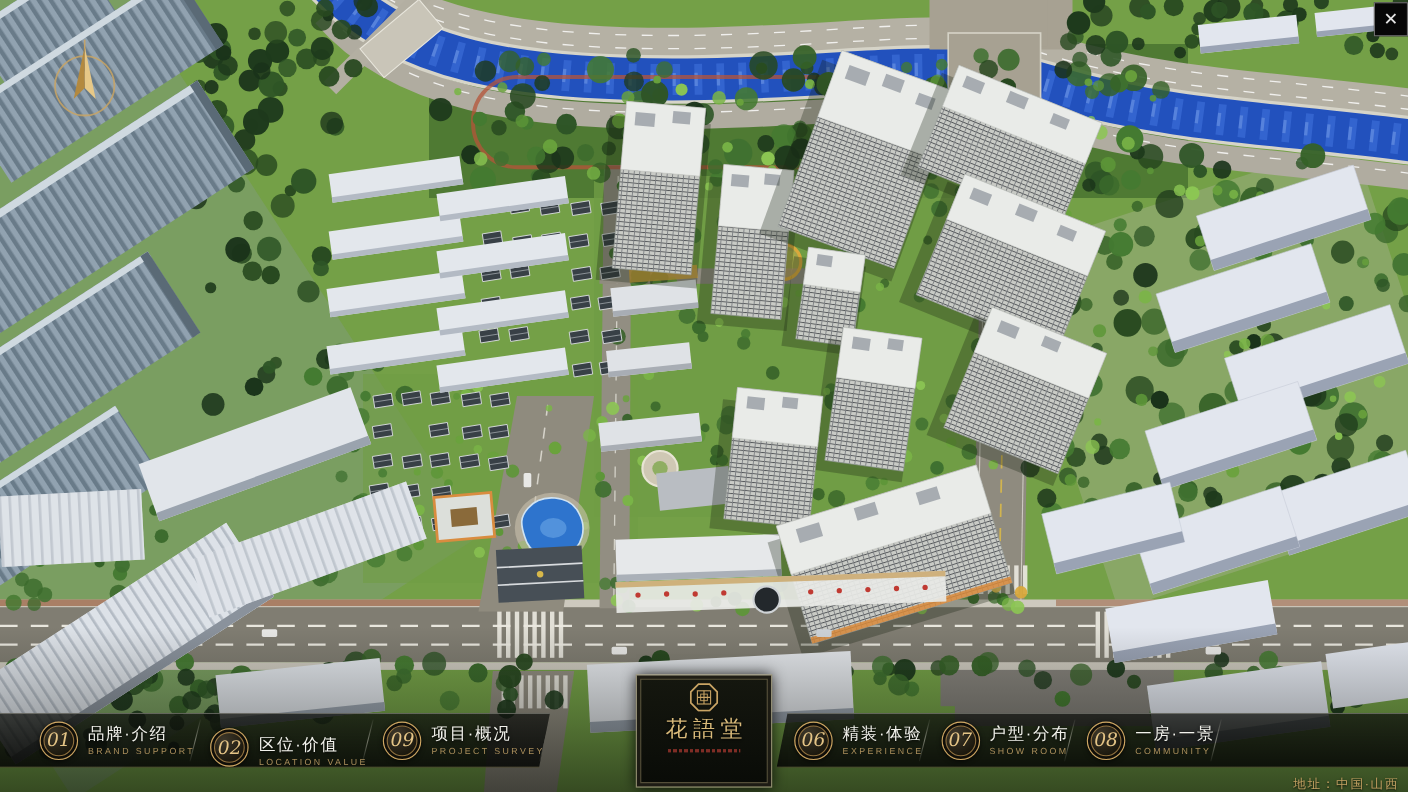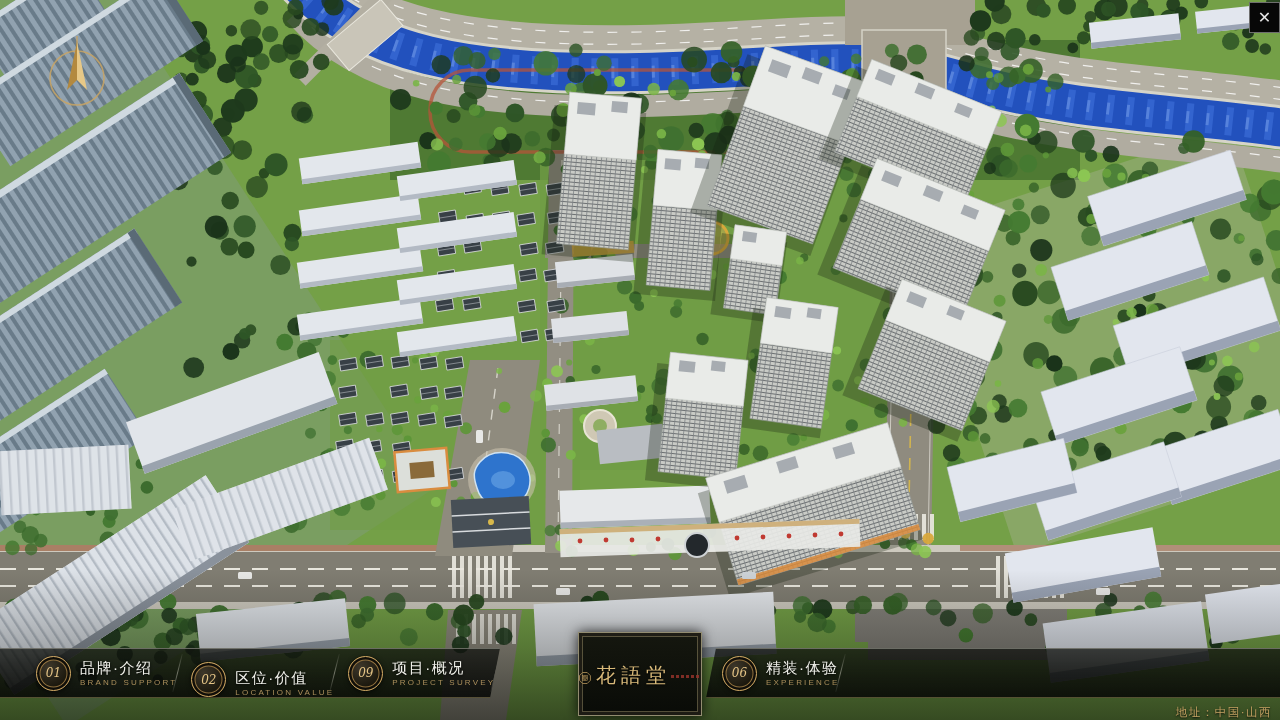--- a/index.html
+++ b/index.html
@@ -20,32 +20,32 @@
   .cell{position:relative;display:flex;align-items:center;gap:9px;box-sizing:border-box;cursor:pointer;}
   .cell.sep::before{content:"";position:absolute;left:0;top:5px;bottom:5px;width:1px;
        background:linear-gradient(180deg,rgba(210,210,195,.06),rgba(210,210,195,.5),rgba(210,210,195,.06));
        transform:skewX(-14deg);}
   .badge{flex:0 0 auto;width:33px;height:33px;border-radius:50%;
        border:1.5px solid #cfa763;
        box-shadow:inset 0 0 0 2.5px rgba(8,8,6,.95),inset 0 0 0 3.5px rgba(165,128,70,.85),0 1px 5px rgba(0,0,0,.65);
        background:radial-gradient(circle at 35% 30%,#3d372a 0%,#161309 75%);
        display:flex;align-items:center;justify-content:center;
        font-family:"DejaVu Serif","Liberation Serif",serif;font-style:italic;
-       font-size:12px;color:#e4c486;}
+       font-size:17px;color:#e4c486;}
   .labels{display:flex;flex-direction:column;justify-content:center;}
   .zh{font-size:15px;font-weight:normal;color:#f2f2ec;letter-spacing:1.5px;line-height:17px;
       text-shadow:0 1px 3px rgba(0,0,0,.95);white-space:nowrap;}
   .en{font-size:8px;color:#ab8f5c;letter-spacing:2.2px;margin-top:2px;white-space:nowrap;
       font-family:"Liberation Sans",sans-serif;}
   
-  .logo-panel{position:absolute;left:578px;bottom:4px;width:124px;height:84px;z-index:5;
+  .logo-panel{position:absolute;left:578px;bottom:4px;width:124px;height:103px;z-index:5;
       box-sizing:border-box;border:1px solid #928c70;
       background:linear-gradient(180deg,#15170f 0%,#090b07 100%);
       box-shadow:inset 0 0 0 3px rgba(0,0,0,.65),inset 0 0 0 4px rgba(145,135,98,.55),0 0 12px rgba(0,0,0,.8);
-      display:flex;flex-direction:row;align-items:center;}
+      display:flex;flex-direction:column;align-items:center;}
   .logo-title{font-family:"DejaVu Serif","Liberation Serif",serif;font-size:20px;color:#d9ba7a;
       letter-spacing:5px;margin-top:2px;text-shadow:0 1px 2px #000;white-space:nowrap;text-indent:5px;}
   .logo-tagline{width:66px;height:3px;margin-top:5px;opacity:.85;
       background:repeating-linear-gradient(90deg,#93322a 0 3px,rgba(0,0,0,0) 3px 5px);}
   
   .address{position:absolute;right:8px;bottom:0;z-index:4;font-size:11.5px;color:#c3a162;
       letter-spacing:1.5px;text-shadow:0 1px 2px rgba(0,0,0,.9);}
   
   .close-btn{position:absolute;top:2px;right:0;width:31px;height:31px;z-index:6;
       background:#070707;border:1px solid #6e6e6e;box-sizing:border-box;cursor:pointer;
@@ -1490,20 +1490,34 @@
 </div>
 
 <div class="bar bar-right">
   <div class="cell sep" style="flex:0 0 130px;padding-left:16px;justify-content:space-between;">
     <div class="badge">06</div>
     <div class="labels">
           <div class="zh">精装·体验</div>
       <div class="en">EXPERIENCE</div>
         </div>
   </div>
+  <div class="cell sep" style="flex:0 0 130px;padding-left:16px;">
+    <div class="badge">07</div>
+    <div class="labels">
+          <div class="zh">户型·分布</div>
+      <div class="en">SHOW ROOM</div>
+        </div>
+  </div>
+  <div class="cell sep" style="flex:0 0 130px;padding-left:16px;">
+    <div class="badge">08</div>
+    <div class="labels">
+          <div class="zh">一房·一景</div>
+      <div class="en">COMMUNITY</div>
+        </div>
+  </div>
   <div class="cell sep" style="flex:1 1 auto;"></div>
 </div>
 
 <div class="logo-panel">
   <svg width="26" height="26" viewBox="0 0 26 26" style="margin-top:7px;">
     <polygon points="8,1 18,1 25,8 25,18 18,25 8,25 1,18 1,8" fill="none" stroke="#c9a464" stroke-width="1.6"></polygon>
     <rect x="7" y="7" width="12" height="12" fill="none" stroke="#c9a464" stroke-width="1"></rect>
     <line x1="13" y1="7" x2="13" y2="19" stroke="#c9a464" stroke-width="1"></line>
     <line x1="7" y1="13" x2="19" y2="13" stroke="#c9a464" stroke-width="1"></line>
     <rect x="10" y="10" width="6" height="6" fill="none" stroke="#c9a464" stroke-width=".8"></rect>

